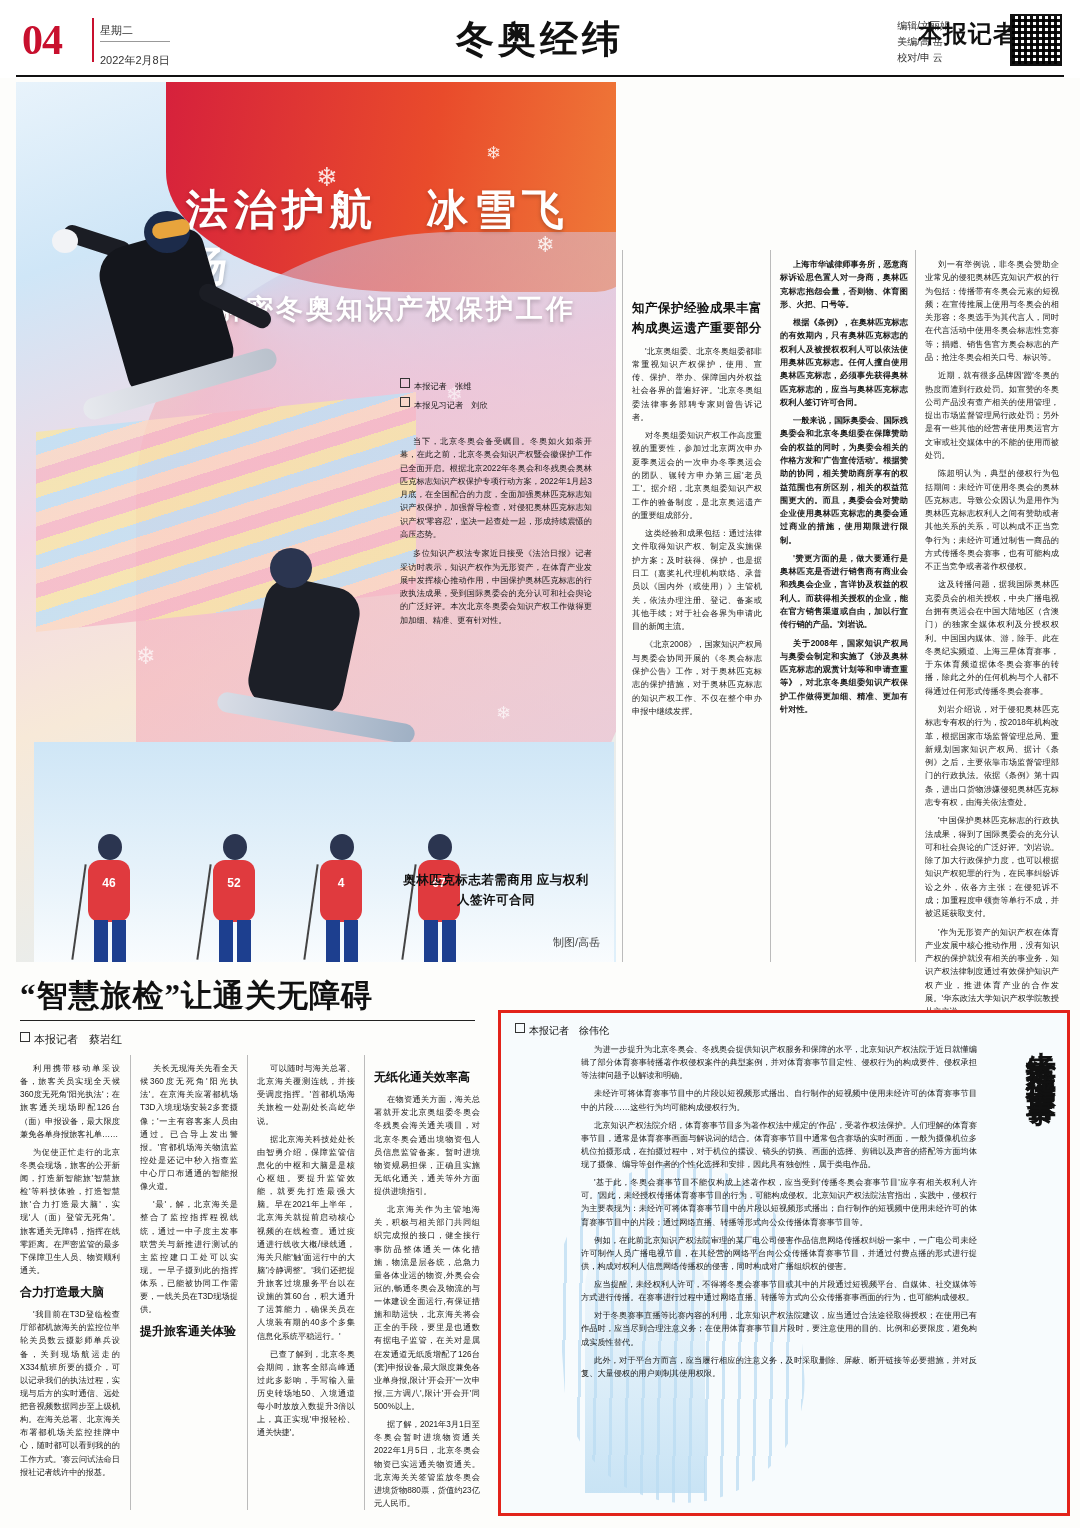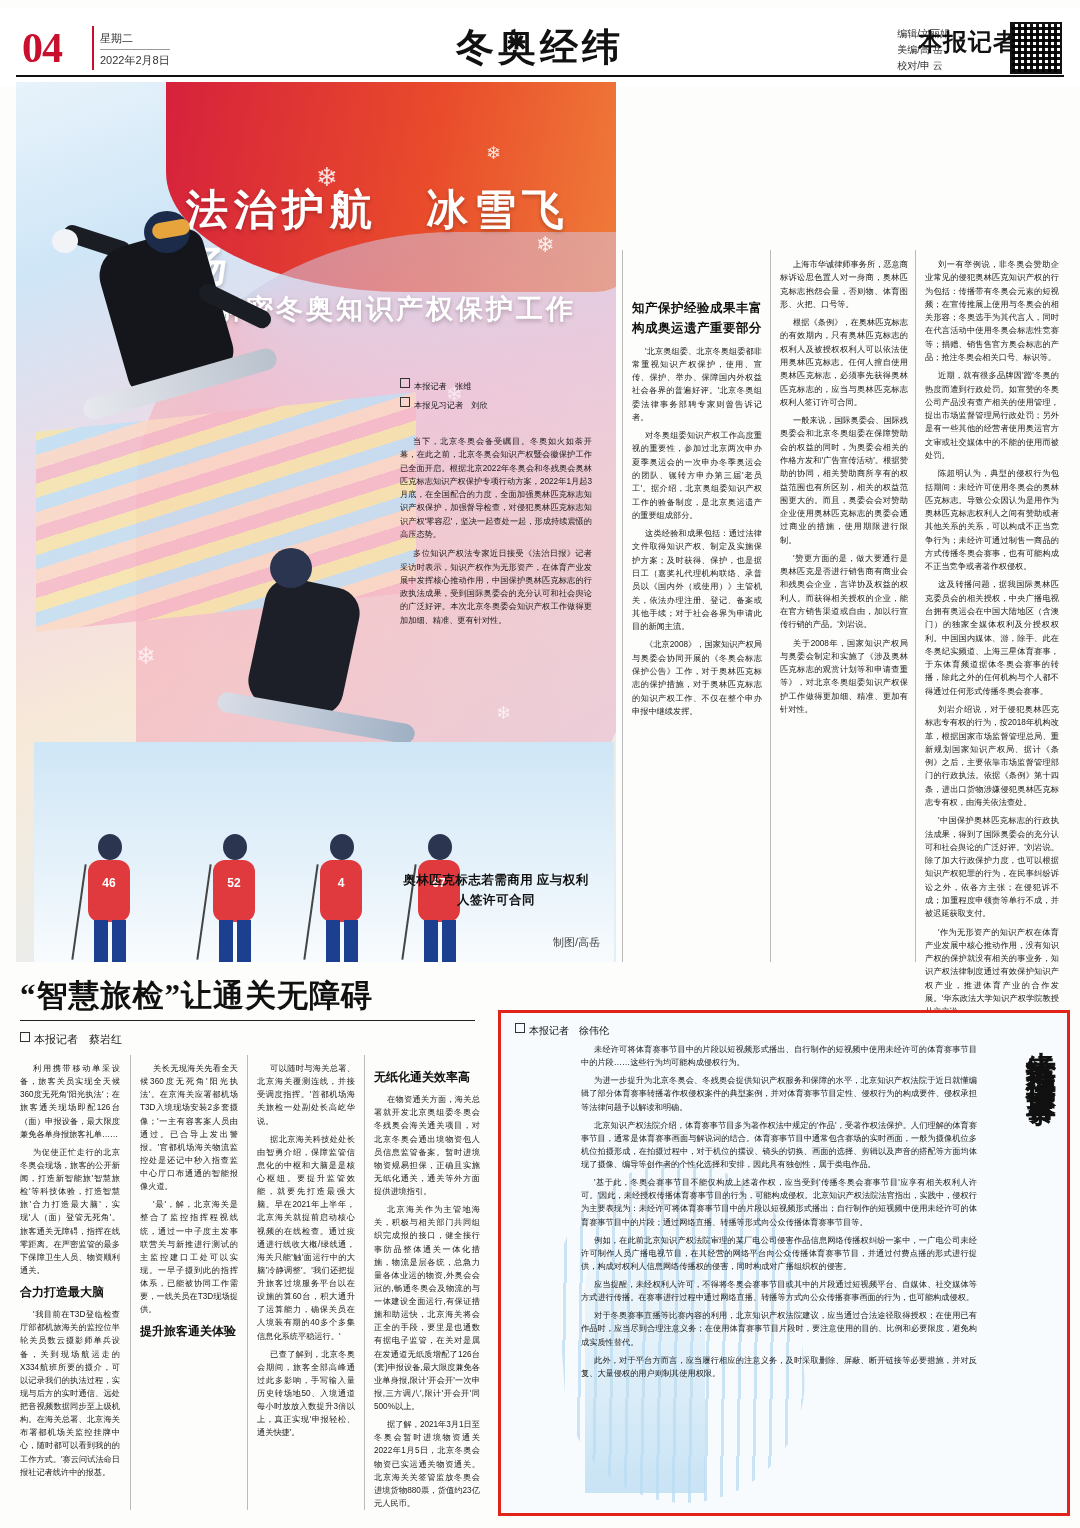--- a/index.html
+++ b/index.html
@@ -1,26 +1,26 @@
 <!DOCTYPE html>
 <html><head>
 <meta charset="utf-8">
 <style>
   html,body{margin:0;padding:0;background:#cfcfcf;}
   body{font-family:"Liberation Sans","DejaVu Sans",sans-serif;}
   .page{
     position:relative;width:1080px;height:1528px;background:#fdfdfb;overflow:hidden;
   }
   
-  .masthead{position:absolute;left:0;top:0;width:1080px;height:78px;background:#fff;margin-top:8px;}
+  .masthead{position:absolute;left:0;top:0;width:1080px;height:78px;background:#fff;}
   .mast-rule{position:absolute;left:16px;top:75px;width:1048px;height:2px;background:#111;}
   .pagenum{position:absolute;left:22px;top:16px;color:#c8102e;font-size:42px;font-weight:bold;letter-spacing:-1px;font-family:"Liberation Serif",serif;}
   .pagenum-bar{position:absolute;left:92px;top:18px;width:2px;height:44px;background:#c8102e;}
   .mast-date{position:absolute;left:100px;top:20px;font-size:11px;color:#333;line-height:1.9;}
-  .mast-date .d2{border-top:1px solid #999;padding-top:0;}
+  .mast-date .d2{border-top:1px solid #999;padding-top:8px;}
   .mast-title{position:absolute;left:0;top:14px;width:1080px;text-align:center;font-family:"Liberation Serif",serif;font-weight:bold;font-size:38px;color:#111;letter-spacing:4px;}
   .mast-right{position:absolute;right:130px;top:18px;font-size:10px;color:#333;line-height:1.6;text-align:left;}
   .mast-logo{position:absolute;right:62px;top:18px;font-family:"Liberation Serif",serif;font-weight:bold;font-size:24px;color:#111;letter-spacing:1px;}
   .qr{position:absolute;right:18px;top:14px;width:48px;height:48px;background:
      repeating-linear-gradient(90deg,#111 0 3px,#fff 3px 6px),
      repeating-linear-gradient(0deg,#111 0 3px,transparent 3px 6px);
      background-blend-mode:multiply;border:2px solid #111;}
 
   
   .hero{position:absolute;left:16px;top:82px;width:600px;height:880px;overflow:hidden;
@@ -197,21 +197,21 @@
   </div>
 
   <div class="hcol" style="left:632px;top:290px;width:130px;height:665px;">
     <span class="sub-h">知产保护经验成果丰富 构成奥运遗产重要部分</span>
     <p style="margin:0 0 5px;text-indent:1.6em">'北京奥组委、北京冬奥组委都非常重视知识产权保护，使用、宣传、保护、举办、保障国内外权益社会各界的普遍好评。'北京冬奥组委法律事务部聘专家则曾告诉记者。</p>
     <p style="margin:0 0 5px;text-indent:1.6em">对冬奥组委知识产权工作高度重视的重要性，参加过北京两次申办夏季奥运会的一次申办冬季奥运会的团队、辗转方申办第三届'老员工'。据介绍，北京奥组委知识产权工作的验备制度，是北京奥运遗产的重要组成部分。</p>
     <p style="margin:0 0 5px;text-indent:1.6em">这类经验和成果包括：通过法律文件取得知识产权、制定及实施保护方案；及时获得、保护，也是据日工（嘉奖礼代理机构联络、承普员以《国内外（或使用）》主管机关，依法办理注册、登记、备案或其他手续；对于社会各界为申请此目的新闻主流。</p>
     <p style="margin:0 0 5px;text-indent:1.6em">《北京2008》，国家知识产权局与奥委会协同开展的《冬奥会标志保护公告》工作，对于奥林匹克标志的保护措施，对于奥林匹克标志的知识产权工作、不仅在整个申办申报中继续发挥。</p>
   </div>
 
-  <div class="hcol" style="left:780px;top:258px;width:128px;height:700px;">
+  <div class="hcol" style="left:780px;top:258px;width:128px;height:700px;font-weight:bold;">
     <p style="margin:0 0 5px;text-indent:1.6em">上海市华诚律师事务所，恶意商标诉讼思色置人对一身商，奥林匹克标志抱怨会量，否则物、体育图形、火把、口号等。</p>
     <p style="margin:0 0 5px;text-indent:1.6em">根据《条例》，在奥林匹克标志的有效期内，只有奥林匹克标志的权利人及被授权权利人可以依法使用奥林匹克标志。任何人擅自使用奥林匹克标志，必须事先获得奥林匹克标志的，应当与奥林匹克标志权利人签订许可合同。</p>
     <p style="margin:0 0 5px;text-indent:1.6em">一般来说，国际奥委会、国际残奥委会和北京冬奥组委在保障赞助会的权益的同时，为奥委会相关的作格方发和'广告宣传活动'。根据赞助的协同，相关赞助商所享有的权益范围也有所区别，相关的权益范围更大的。而且，奥委会会对赞助企业使用奥林匹克标志的奥委会通过商业的措施，使用期限进行限制。</p>
     <p style="margin:0 0 5px;text-indent:1.6em">'赞更方面的是，做大要通行是奥林匹克是否进行销售商有商业会和残奥会企业，言详协及权益的权利人。而获得相关授权的企业，能在官方销售渠道或自由，加以行宣传行销的产品。'刘岩说。</p>
     <p style="margin:0 0 5px;text-indent:1.6em">关于2008年，国家知识产权局与奥委会制定和实施了《涉及奥林匹克标志的观赏计划等和申请查重等》，对北京冬奥组委知识产权保护工作做得更加细、精准、更加有针对性。</p>
   </div>
 
   <div class="hcol" style="left:925px;top:258px;width:134px;height:700px;">
     <p style="margin:0 0 5px;text-indent:1.6em">刘一有举例说，非冬奥会赞助企业常见的侵犯奥林匹克知识产权的行为包括：传播带有冬奥会元素的短视频；在宣传推展上使用与冬奥会的相关形容；冬奥选手为其代言人，同时在代言活动中使用冬奥会标志性竞赛等；捐赠、销售售官方奥会标志的产品；抢注冬奥会相关口号、标识等。</p>
     <p style="margin:0 0 5px;text-indent:1.6em">近期，就有很多品牌因'蹭'冬奥的热度而遭到行政处罚。如宣赞的冬奥公司产品没有查产相关的使用管理，提出市场监督管理局行政处罚；另外是有一些其他的经营者使用奥运官方文审或社交媒体中的不能的使用而被处罚。</p>
@@ -265,22 +265,22 @@
   </div>
 
   <div class="redbox">
     <div class="rb-wave"></div>
     <div class="rb-art"></div>
     <div class="rb-byline">
       <span class="chk"></span><span>本报记者　徐伟伦</span>
     </div>
     <div class="rb-side">未经许可不得传播体育赛事</div>
     <div class="rb-body">
+      <p style="margin:0 0 5px;text-indent:1.6em">为进一步提升为北京冬奥会、冬残奥会提供知识产权服务和保障的水平，北京知识产权法院于近日就懂编辑了部分体育赛事转播著作权侵权案件的典型案例，并对体育赛事节目定性、侵权行为的构成要件、侵权承担等法律问题予以解读和明确。</p>
       <p style="margin:0 0 5px;text-indent:1.6em">未经许可将体育赛事节目中的片段以短视频形式播出、自行制作的短视频中使用未经许可的体育赛事节目中的片段……这些行为均可能构成侵权行为。</p>
-      <p style="margin:0 0 5px;text-indent:1.6em">为进一步提升为北京冬奥会、冬残奥会提供知识产权服务和保障的水平，北京知识产权法院于近日就懂编辑了部分体育赛事转播著作权侵权案件的典型案例，并对体育赛事节目定性、侵权行为的构成要件、侵权承担等法律问题予以解读和明确。</p>
       <p style="margin:0 0 5px;text-indent:1.6em">北京知识产权法院介绍，体育赛事节目多为著作权法中规定的'作品'，受著作权法保护。人们理解的体育赛事节目，通常是体育赛事画面与解说词的结合。体育赛事节目中通常包含赛场的实时画面，一般为摄像机位多机位拍摄形成，在拍摄过程中，对于机位的摆设、镜头的切换、画面的选择、剪辑以及声音的搭配等方面均体现了摄像、编导等创作者的个性化选择和安排，因此具有独创性，属于类电作品。</p>
       <p style="margin:0 0 5px;text-indent:1.6em">'基于此，冬奥会赛事节目不能仅构成上述著作权，应当受到'传播冬奥会赛事节目'应享有相关权利人许可。'因此，未经授权传播体育赛事节目的行为，可能构成侵权。北京知识产权法院法官指出，实践中，侵权行为主要表现为：未经许可将体育赛事节目中的片段以短视频形式播出；自行制作的短视频中使用未经许可的体育赛事节目中的片段；通过网络直播、转播等形式向公众传播体育赛事节目等。</p>
       <p style="margin:0 0 5px;text-indent:1.6em">例如，在此前北京知识产权法院审理的某厂电公司侵害作品信息网络传播权纠纷一案中，一广电公司未经许可制作人员广播电视节目，在其经营的网络平台向公众传播体育赛事节目，并通过付费点播的形式进行提供，构成对权利人信息网络传播权的侵害，同时构成对广播组织权的侵害。</p>
       <p style="margin:0 0 5px;text-indent:1.6em">应当提醒，未经权利人许可，不得将冬奥会赛事节目或其中的片段通过短视频平台、自媒体、社交媒体等方式进行传播。在赛事进行过程中通过网络直播、转播等方式向公众传播赛事画面的行为，也可能构成侵权。</p>
       <p style="margin:0 0 5px;text-indent:1.6em">对于冬奥赛事直播等比赛内容的利用，北京知识产权法院建议，应当通过合法途径取得授权；在使用已有作品时，应当尽到合理注意义务；在使用体育赛事节目片段时，要注意使用的目的、比例和必要限度，避免构成实质性替代。</p>
       <p style="margin:0 0 5px;text-indent:1.6em">此外，对于平台方而言，应当履行相应的注意义务，及时采取删除、屏蔽、断开链接等必要措施，并对反复、大量侵权的用户则制其使用权限。</p>
     </div>
   </div>
 
 </div>

